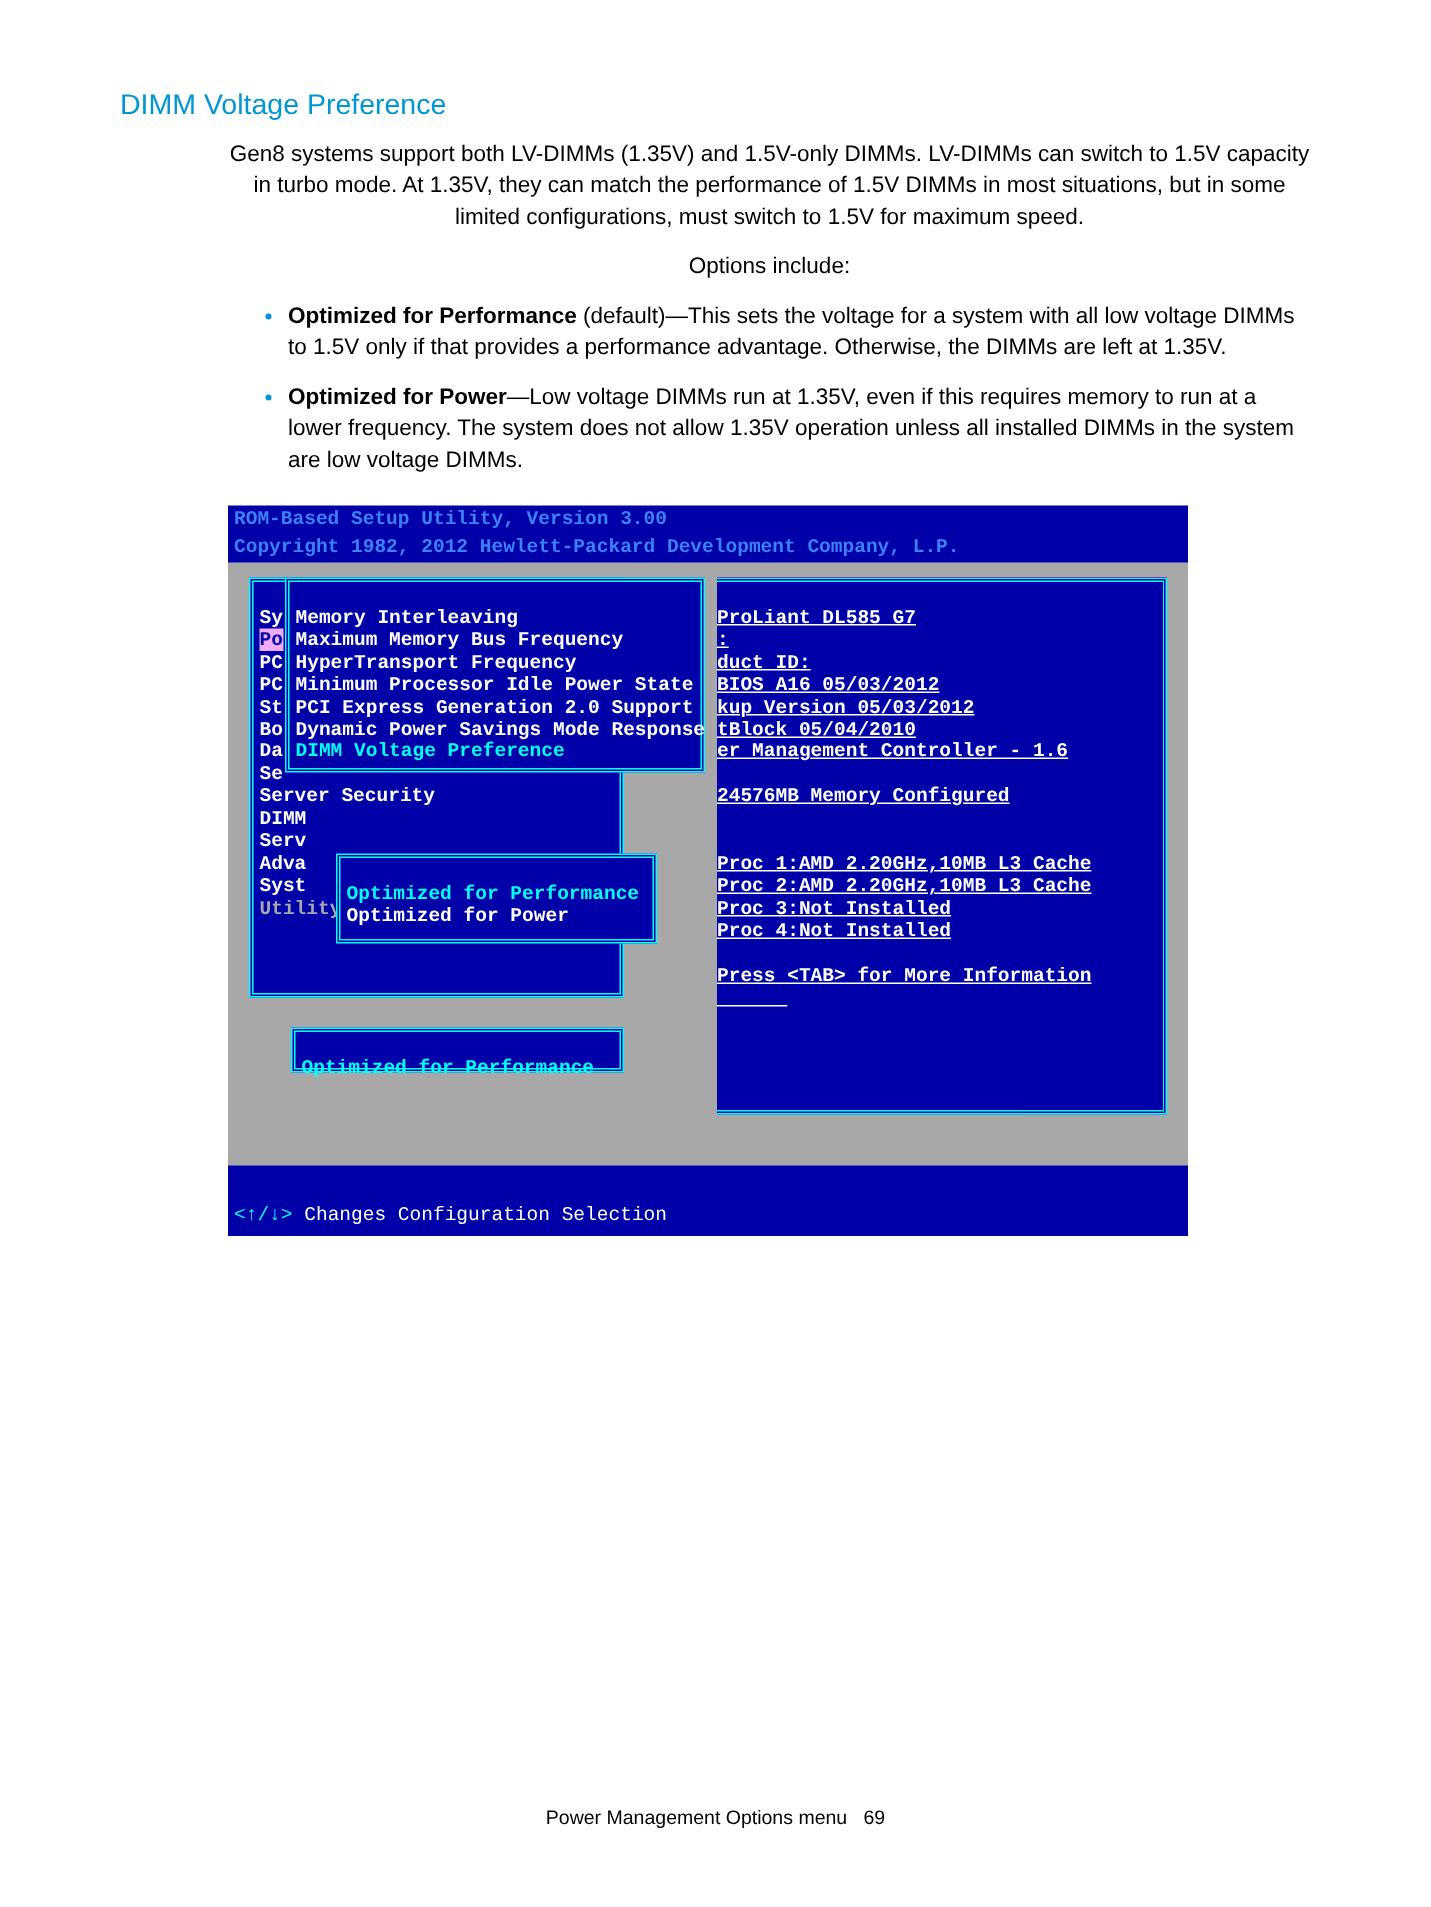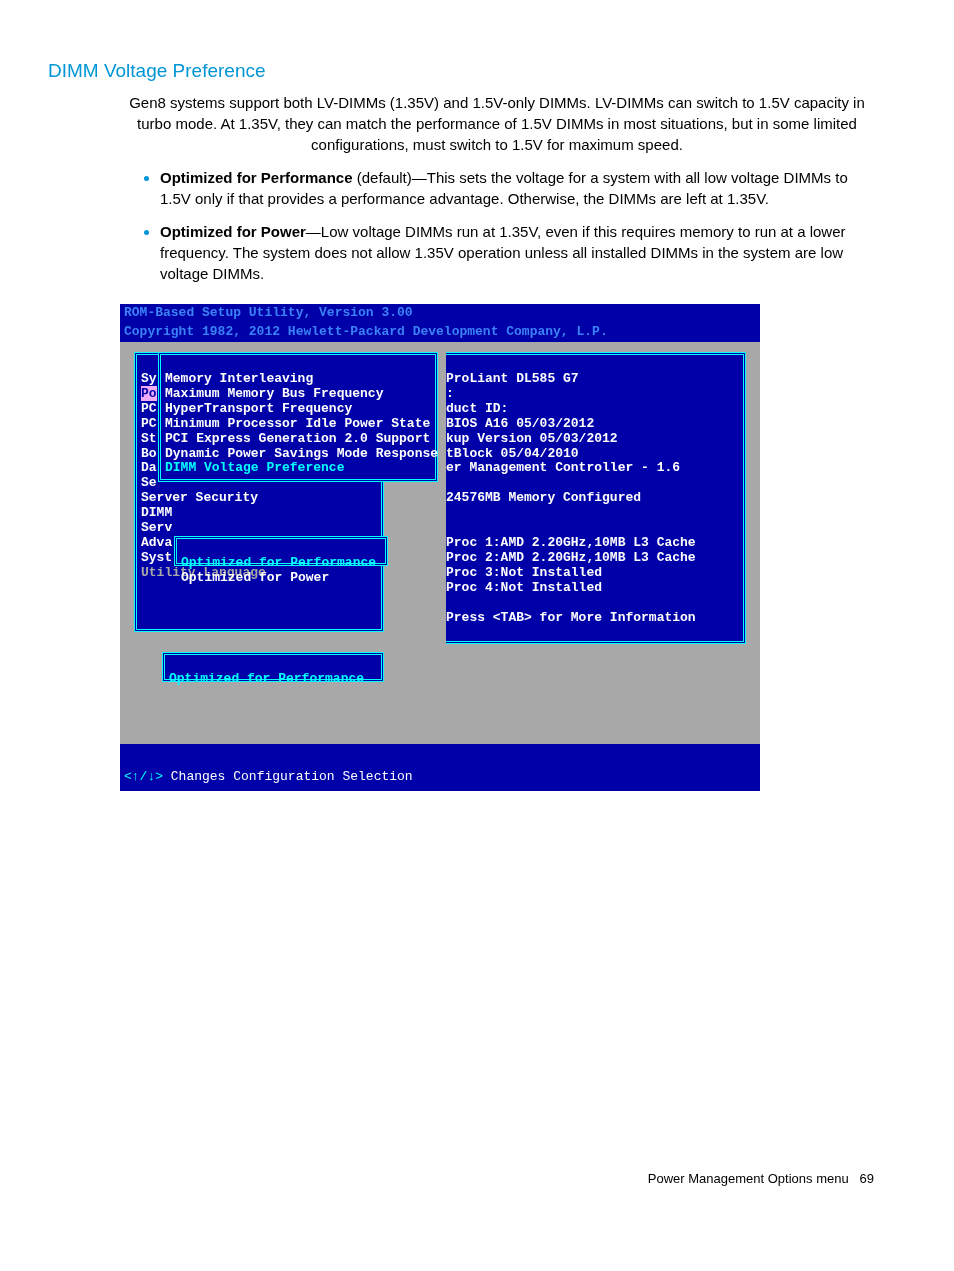--- a/index.html
+++ b/index.html
@@ -5,21 +5,21 @@
   body {
     margin: 0;
     padding: 0;
     font-family: Arial, Helvetica, sans-serif;
     font-size: 15px;
     color: #000;
     background: #fff;
     width: 954px;
   }
   .page {
-    padding: 60px 80px 40px 48px;
+    padding: 60px 80px 40px 80px;
     box-sizing: border-box;
   }
   .section-heading {
     color: #0096d6;
     font-size: 19px;
     font-weight: normal;
     margin: 0 0 10px 0;
   }
   .body-text {
     margin: 0 0 12px 72px;
@@ -79,30 +79,31 @@
     color: #fff;
     padding: 2px 4px 6px 4px;
     font-weight: normal;
     white-space: pre;
     margin-top: 24px;
   }
   .bios-footer .cyan { color: #00ffff; }
 
   .page-footer {
     margin-top: 380px;
-    text-align: right;
+    text-align: center;
     font-size: 13px;
   }
 </style>
 </head>
 <body>
 
 <div class="page">
   <h2 class="section-heading">DIMM Voltage Preference</h2>
   <p class="body-text">Gen8 systems support both LV-DIMMs (1.35V) and 1.5V-only DIMMs. LV-DIMMs can switch to 1.5V capacity in turbo mode. At 1.35V, they can match the performance of 1.5V DIMMs in most situations, but in some limited configurations, must switch to 1.5V for maximum speed.</p>
+  <p class="body-text">Options include:</p>
   <ul class="opts">
     <li><span class="bold">Optimized for Performance</span><span> (default)—This sets the voltage for a system with all low voltage DIMMs to 1.5V only if that provides a performance advantage. Otherwise, the DIMMs are left at 1.35V.</span></li>
     <li><span class="bold">Optimized for Power</span><span>—Low voltage DIMMs run at 1.35V, even if this requires memory to run at a lower frequency. The system does not allow 1.35V operation unless all installed DIMMs in the system are low voltage DIMMs.</span></li>
   </ul>
 
   <div class="bios">
     <div class="bios-header">ROM-Based Setup Utility, Version 3.00</div>
     <div class="bios-header">Copyright 1982, 2012 Hewlett-Packard Development Company, L.P.</div>
     <div class="bios-body">
 
@@ -126,30 +127,30 @@
       <div class="bios-panel" style="left:38px; top:10px; width:280px; height:130px;">
 <span>Memory Interleaving</span>
 <span>Maximum Memory Bus Frequency</span>
 <span>HyperTransport Frequency</span>
 <span>Minimum Processor Idle Power State</span>
 <span>PCI Express Generation 2.0 Support</span>
 <span>Dynamic Power Savings Mode Response</span>
 <span class="cyan">DIMM Voltage Preference</span>
       </div>
 
-      <div class="bios-panel" style="left:54px; top:194px; width:214px; height:30px;">
+      <div class="bios-panel" style="left:72px; top:194px; width:214px; height:60px;">
 <span class="cyan">Optimized for Performance</span>
 <span>Optimized for Power</span>
       </div>
 
       <div class="bios-panel" style="left:42px; top:310px; width:222px; height:30px;">
 <span class="cyan">Optimized for Performance</span>
       </div>
 
-      <div class="bios-panel" style="left:326px; top:10px; width:300px; height:292px; border-left:none; padding-left:0;">
+      <div class="bios-panel" style="left:326px; top:10px; width:300px; height:358px; border-left:none; padding-left:0;text-decoration:underline;">
 <span>ProLiant DL585 G7</span>
 <span>:</span>
 <span>duct ID:</span>
 <span>BIOS A16 05/03/2012</span>
 <span>kup Version 05/03/2012</span>
 <span>tBlock 05/04/2010</span>
 <span>er Management Controller - 1.6</span>
 
 <span>24576MB Memory Configured</span>
 

